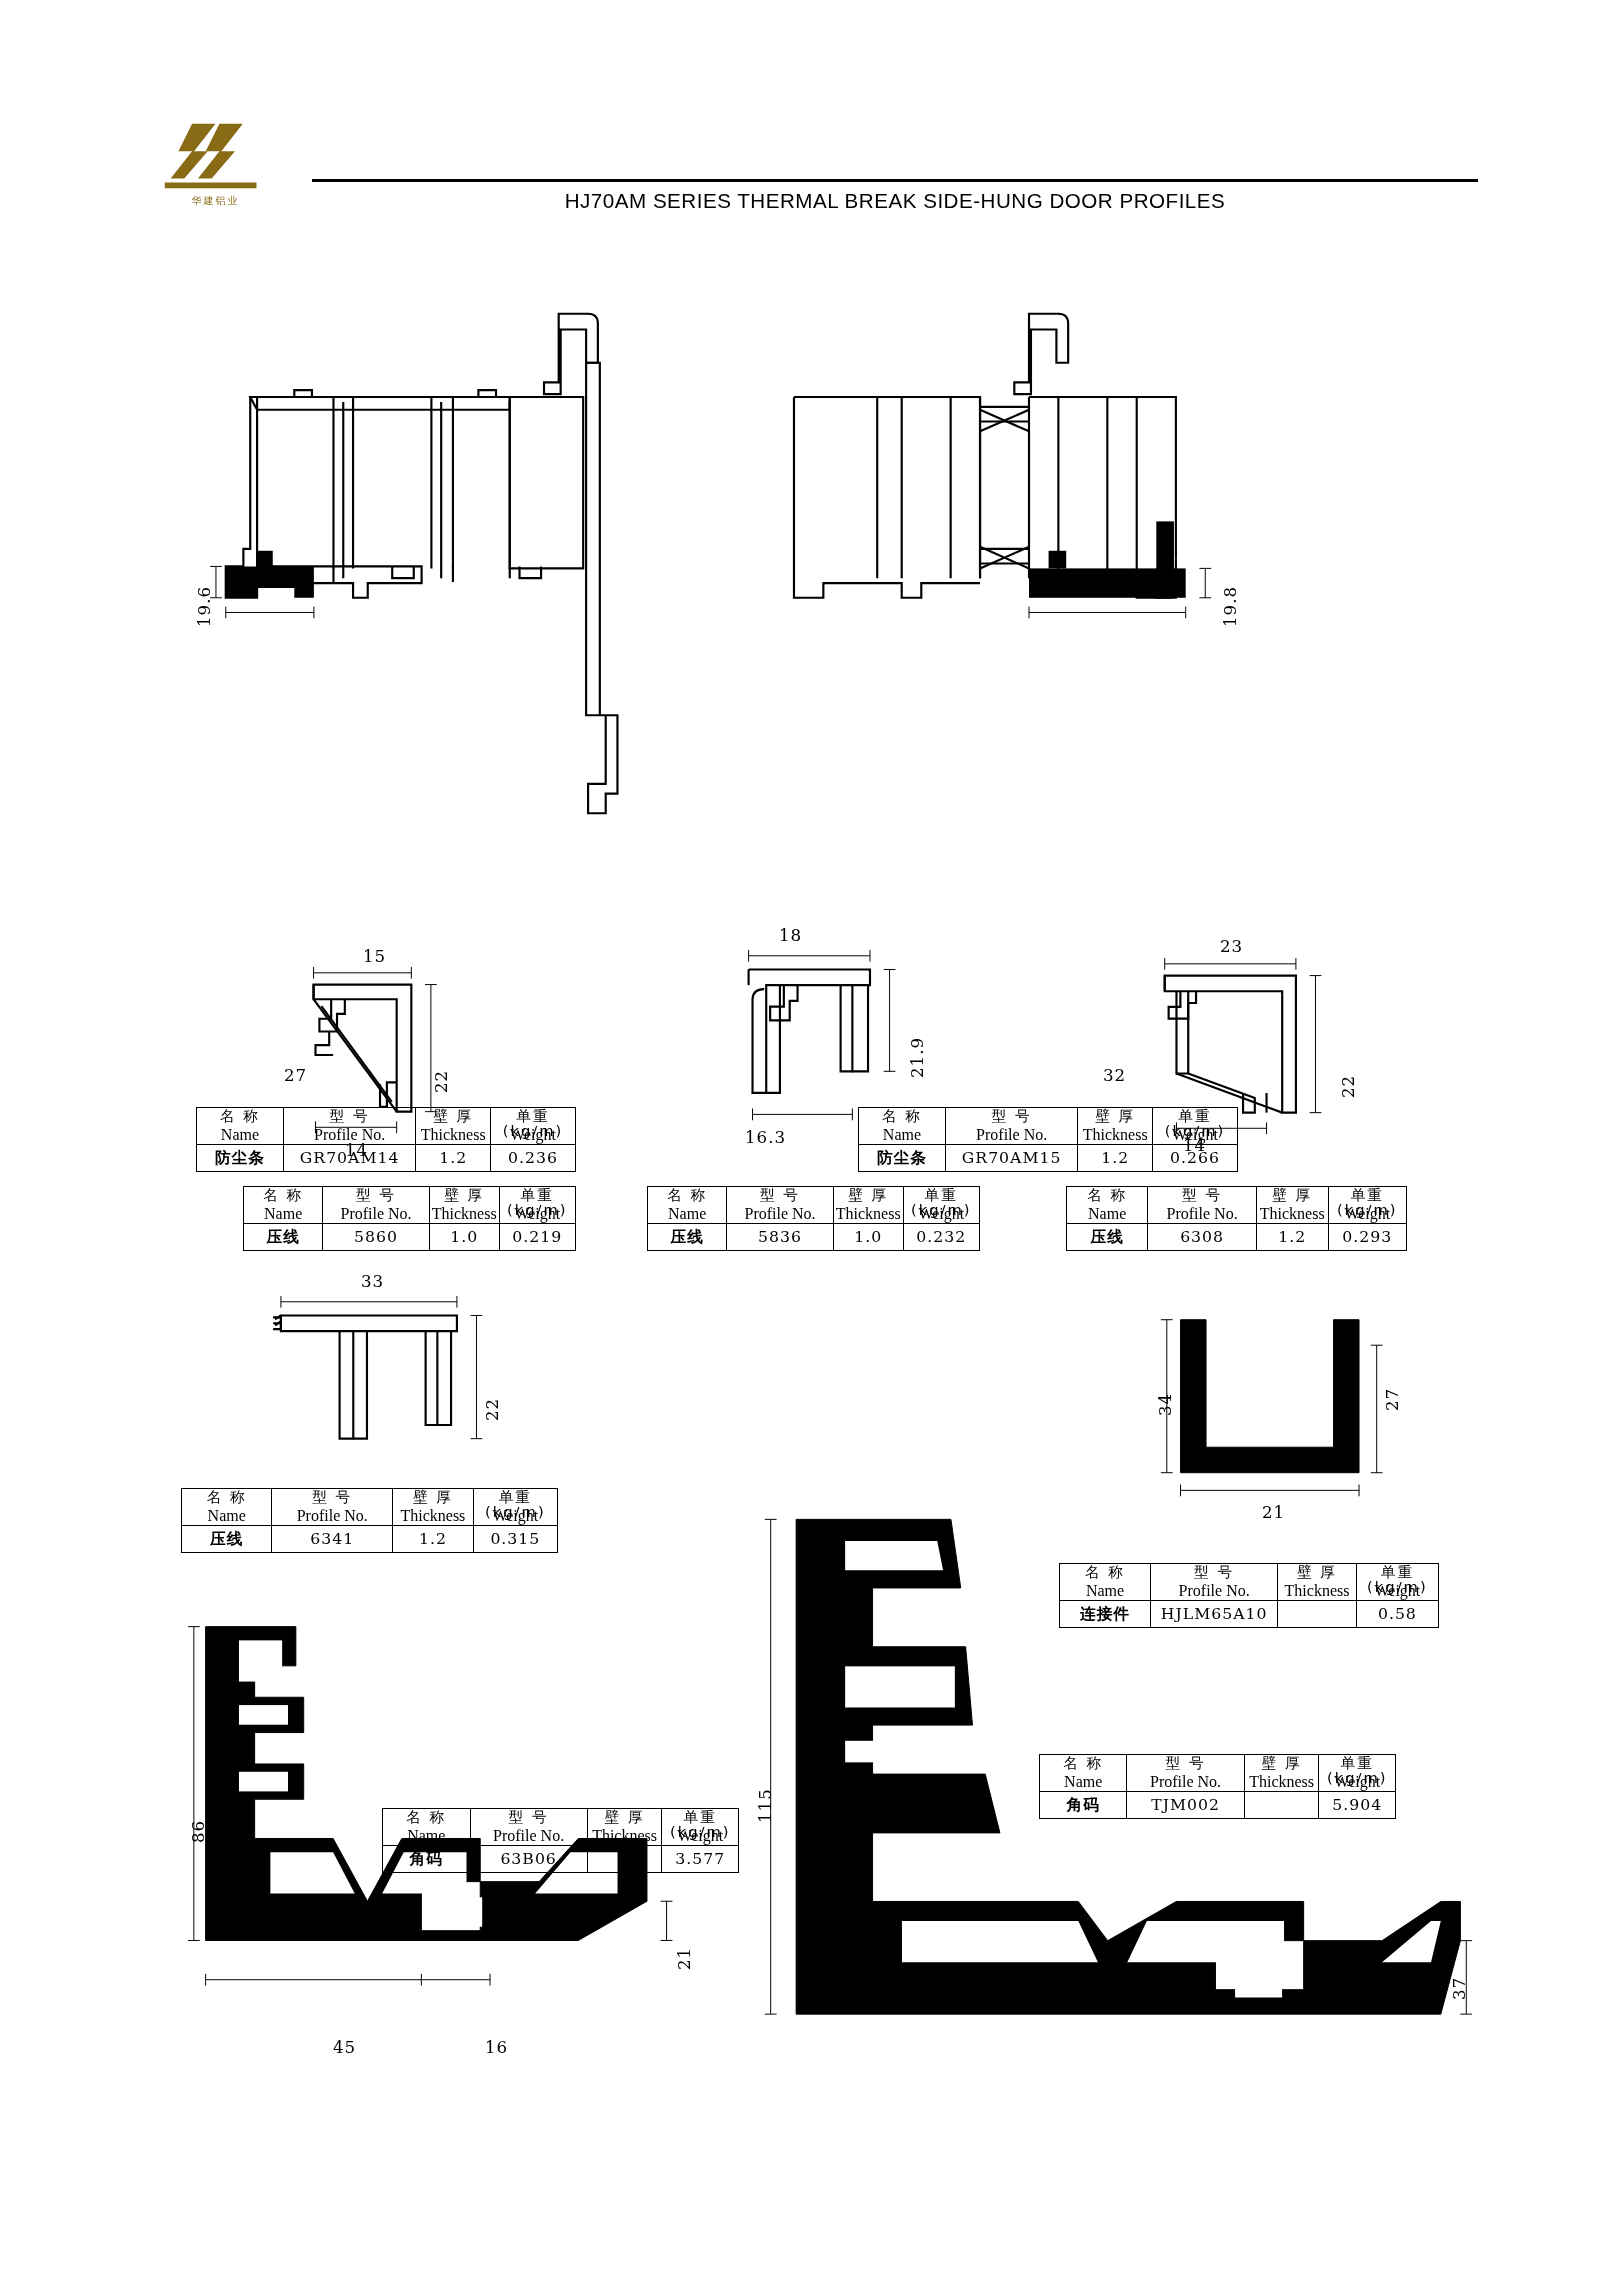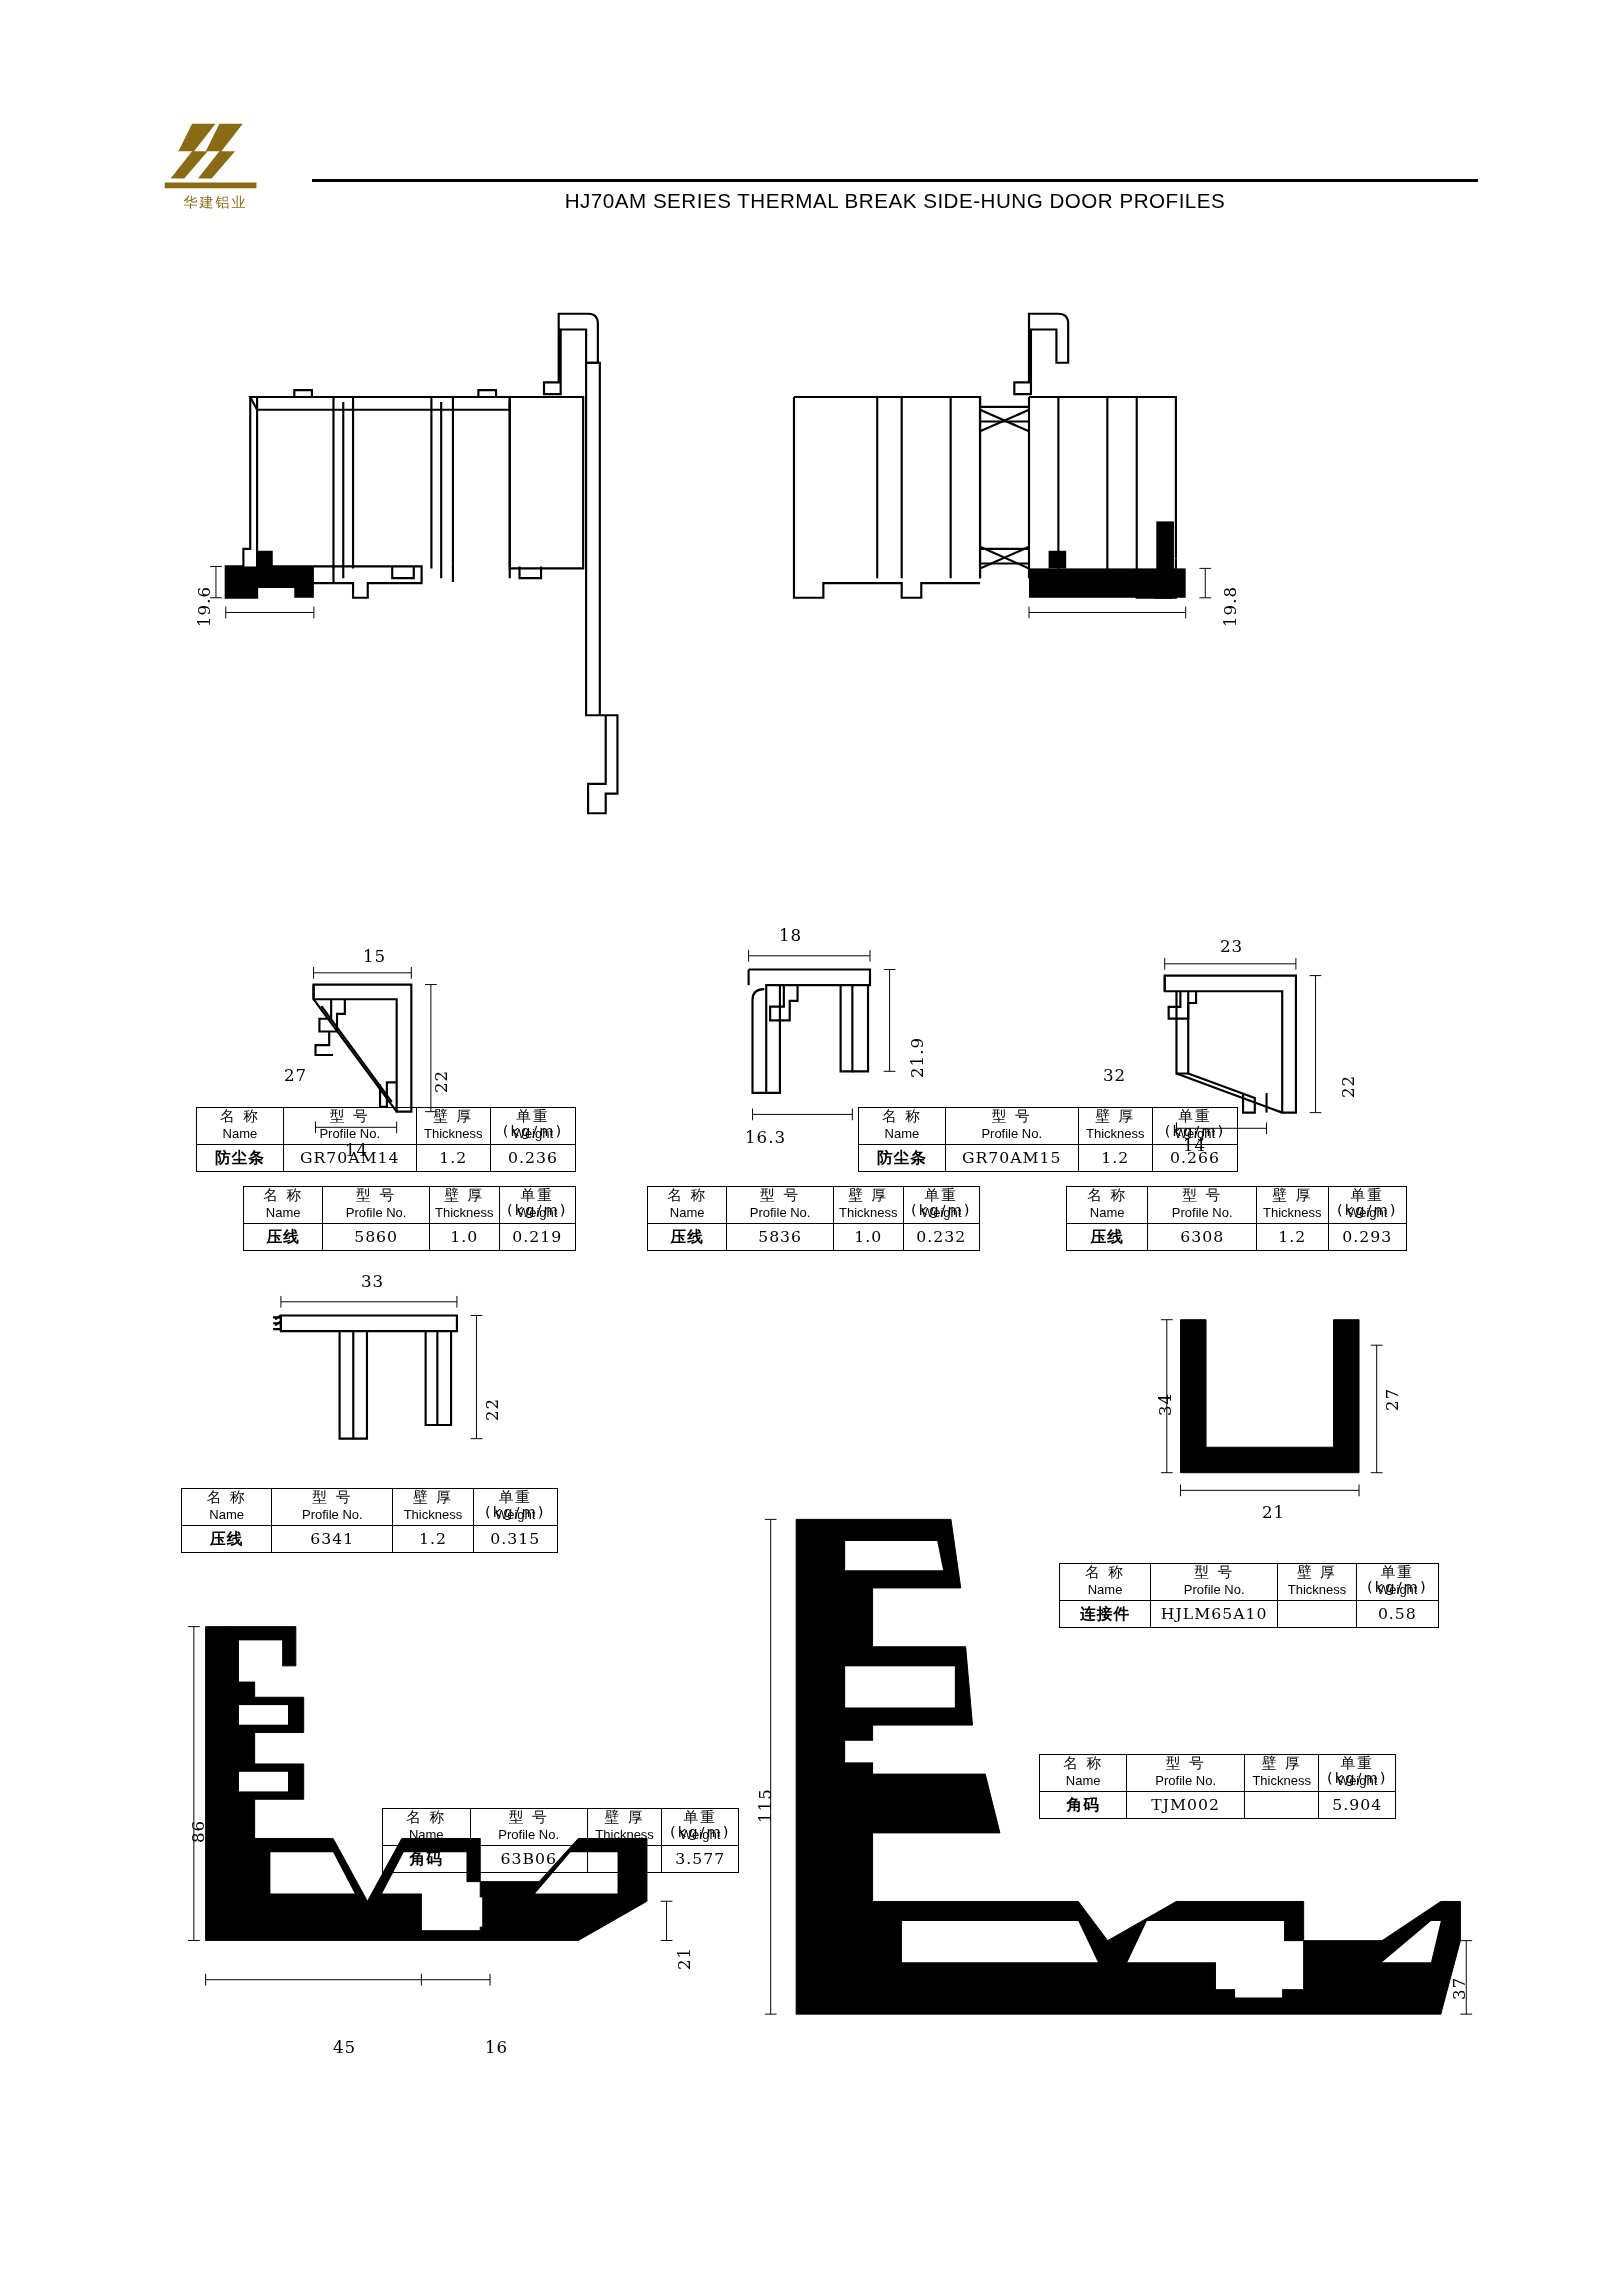--- a/index.html
+++ b/index.html
@@ -37,21 +37,21 @@
     top: 0px;
     width: 137px;
     height: 108px;
   }
   .logo-sub {
     position: absolute;
     left: 3.9px;
     top: 76px;
     width: 129px;
     text-align: center;
-    font-size: 14px;
+    font-size: 10px;
     letter-spacing: 2px;
     color: #8a6b15;
     font-family: "DejaVu Sans", sans-serif;
   }
   .title-cn {
     position: absolute;
     left: 167px;
     top: 7.8px;
     font-size: 35px;
     font-weight: bold;
@@ -91,22 +91,22 @@
     padding: 0;
     line-height: 1.05;
   }
   .th-cn {
     font-size: 14.7px;
     font-family: "DejaVu Sans", sans-serif;
     letter-spacing: 2px;
     height: 18.6px;
   }
   .th-en {
-    font-size: 13px;
-    font-family: Liberation Sans, sans-serif;
+    font-size: 16px;
+    font-family: Liberation Serif, serif;
     height: 17.6px;
   }
   .val-cn {
     font-size: 15.7px;
     font-family: "DejaVu Sans", sans-serif;
     font-weight: bold;
     height: 25.5px;
     letter-spacing: 1px;
   }
   .val {

